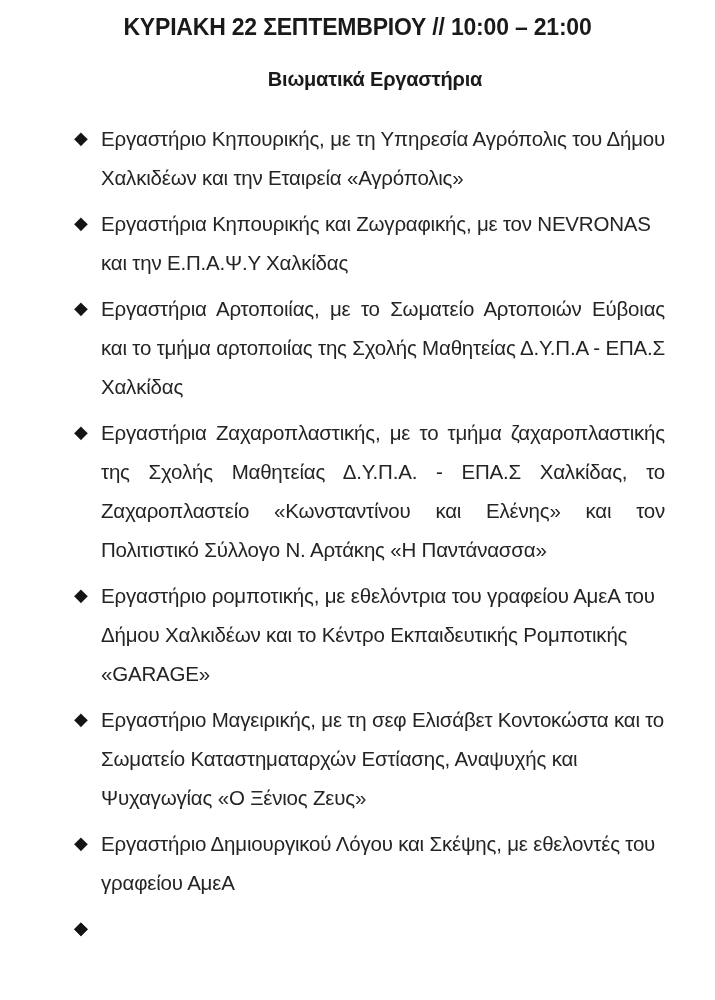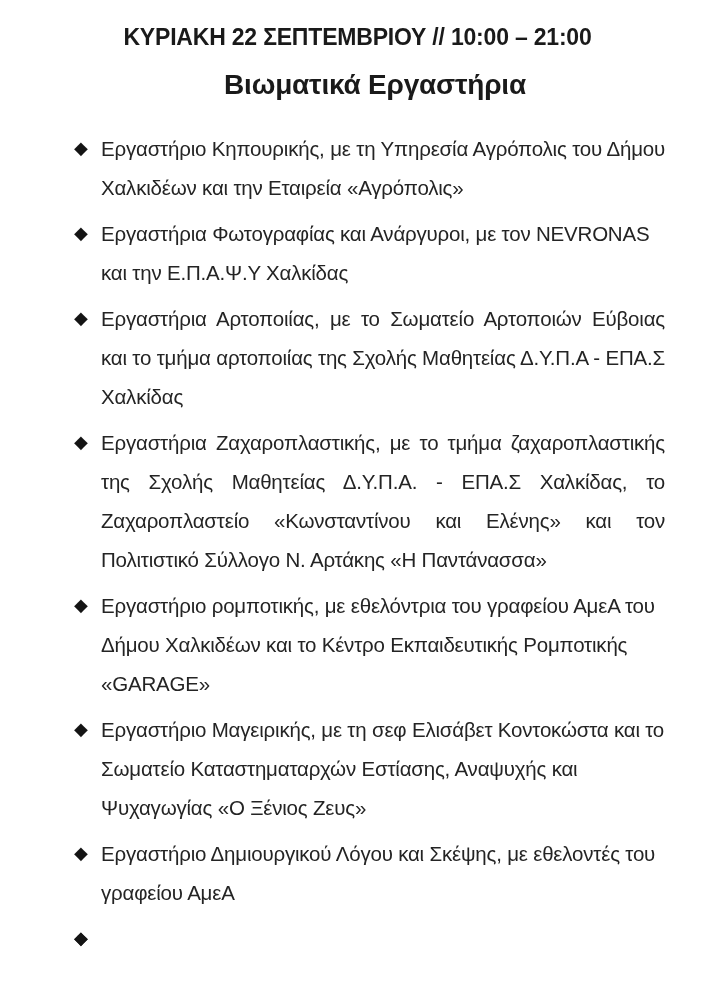--- a/index.html
+++ b/index.html
@@ -20,29 +20,29 @@
     box-sizing: border-box;
     padding: 12px 0 0 0;
     background: #ffffff;
   }
   .doc-title {
     text-align: center;
     font-weight: bold;
     font-size: 23px;
     letter-spacing: -0.2px;
     color: #1a1a1a;
-    margin: 12px;
+    margin: 2px;
   }
   .doc-subtitle {
     text-align: center;
     font-weight: bold;
-    font-size: 28px;
+    font-size: 20px;
     letter-spacing: -0.2px;
     color: #1a1a1a;
-    margin: 18px 0 0 0;
+    margin: 27px 0 0 0;
     padding-left: 35px;
   }
   ul.workshops {
     list-style: none;
     margin: 28px 0 0 0;
     padding: 0 50px 0 74px;
   }
   ul.workshops li {
     position: relative;
     padding-left: 27px;
@@ -79,21 +79,21 @@
   <h2 class="doc-subtitle">Βιωματικά Εργαστήρια</h2>
 
   <ul class="workshops">
     <li>
       <span class="bullet">◆</span>
       <span class="workshop-text">Εργαστήριο Κηπουρικής, με τη Υπηρεσία Αγρόπολις του Δήμου Χαλκιδέων και την Εταιρεία «Αγρόπολις»</span>
     </li>
 
     <li>
       <span class="bullet">◆</span>
-      <span class="workshop-text">Εργαστήρια Φωτογραφίας και Ανάργυροι, με τον NEVRONAS και την Ε.Π.Α.Ψ.Υ Χαλκίδας</span>
+      <span class="workshop-text">Εργαστήρια Κηπουρικής και Ζωγραφικής, με τον NEVRONAS και την Ε.Π.Α.Ψ.Υ Χαλκίδας</span>
     </li>
 
     <li>
       <span class="bullet">◆</span>
       <span class="workshop-text">Εργαστήρια Αρτοποιίας, με το Σωματείο Αρτοποιών Εύβοιας και το τμήμα αρτοποιίας της Σχολής Μαθητείας Δ.Υ.Π.Α - ΕΠΑ.Σ Χαλκίδας</span>
     </li>
 
     <li>
       <span class="bullet">◆</span>
       <span class="workshop-text">Εργαστήρια Ζαχαροπλαστικής, με το τμήμα ζαχαροπλαστικής της Σχολής Μαθητείας Δ.Υ.Π.Α. - ΕΠΑ.Σ Χαλκίδας, το Ζαχαροπλαστείο «Κωνσταντίνου και Ελένης» και τον Πολιτιστικό Σύλλογο Ν. Αρτάκης «Η Παντάνασσα»</span>

